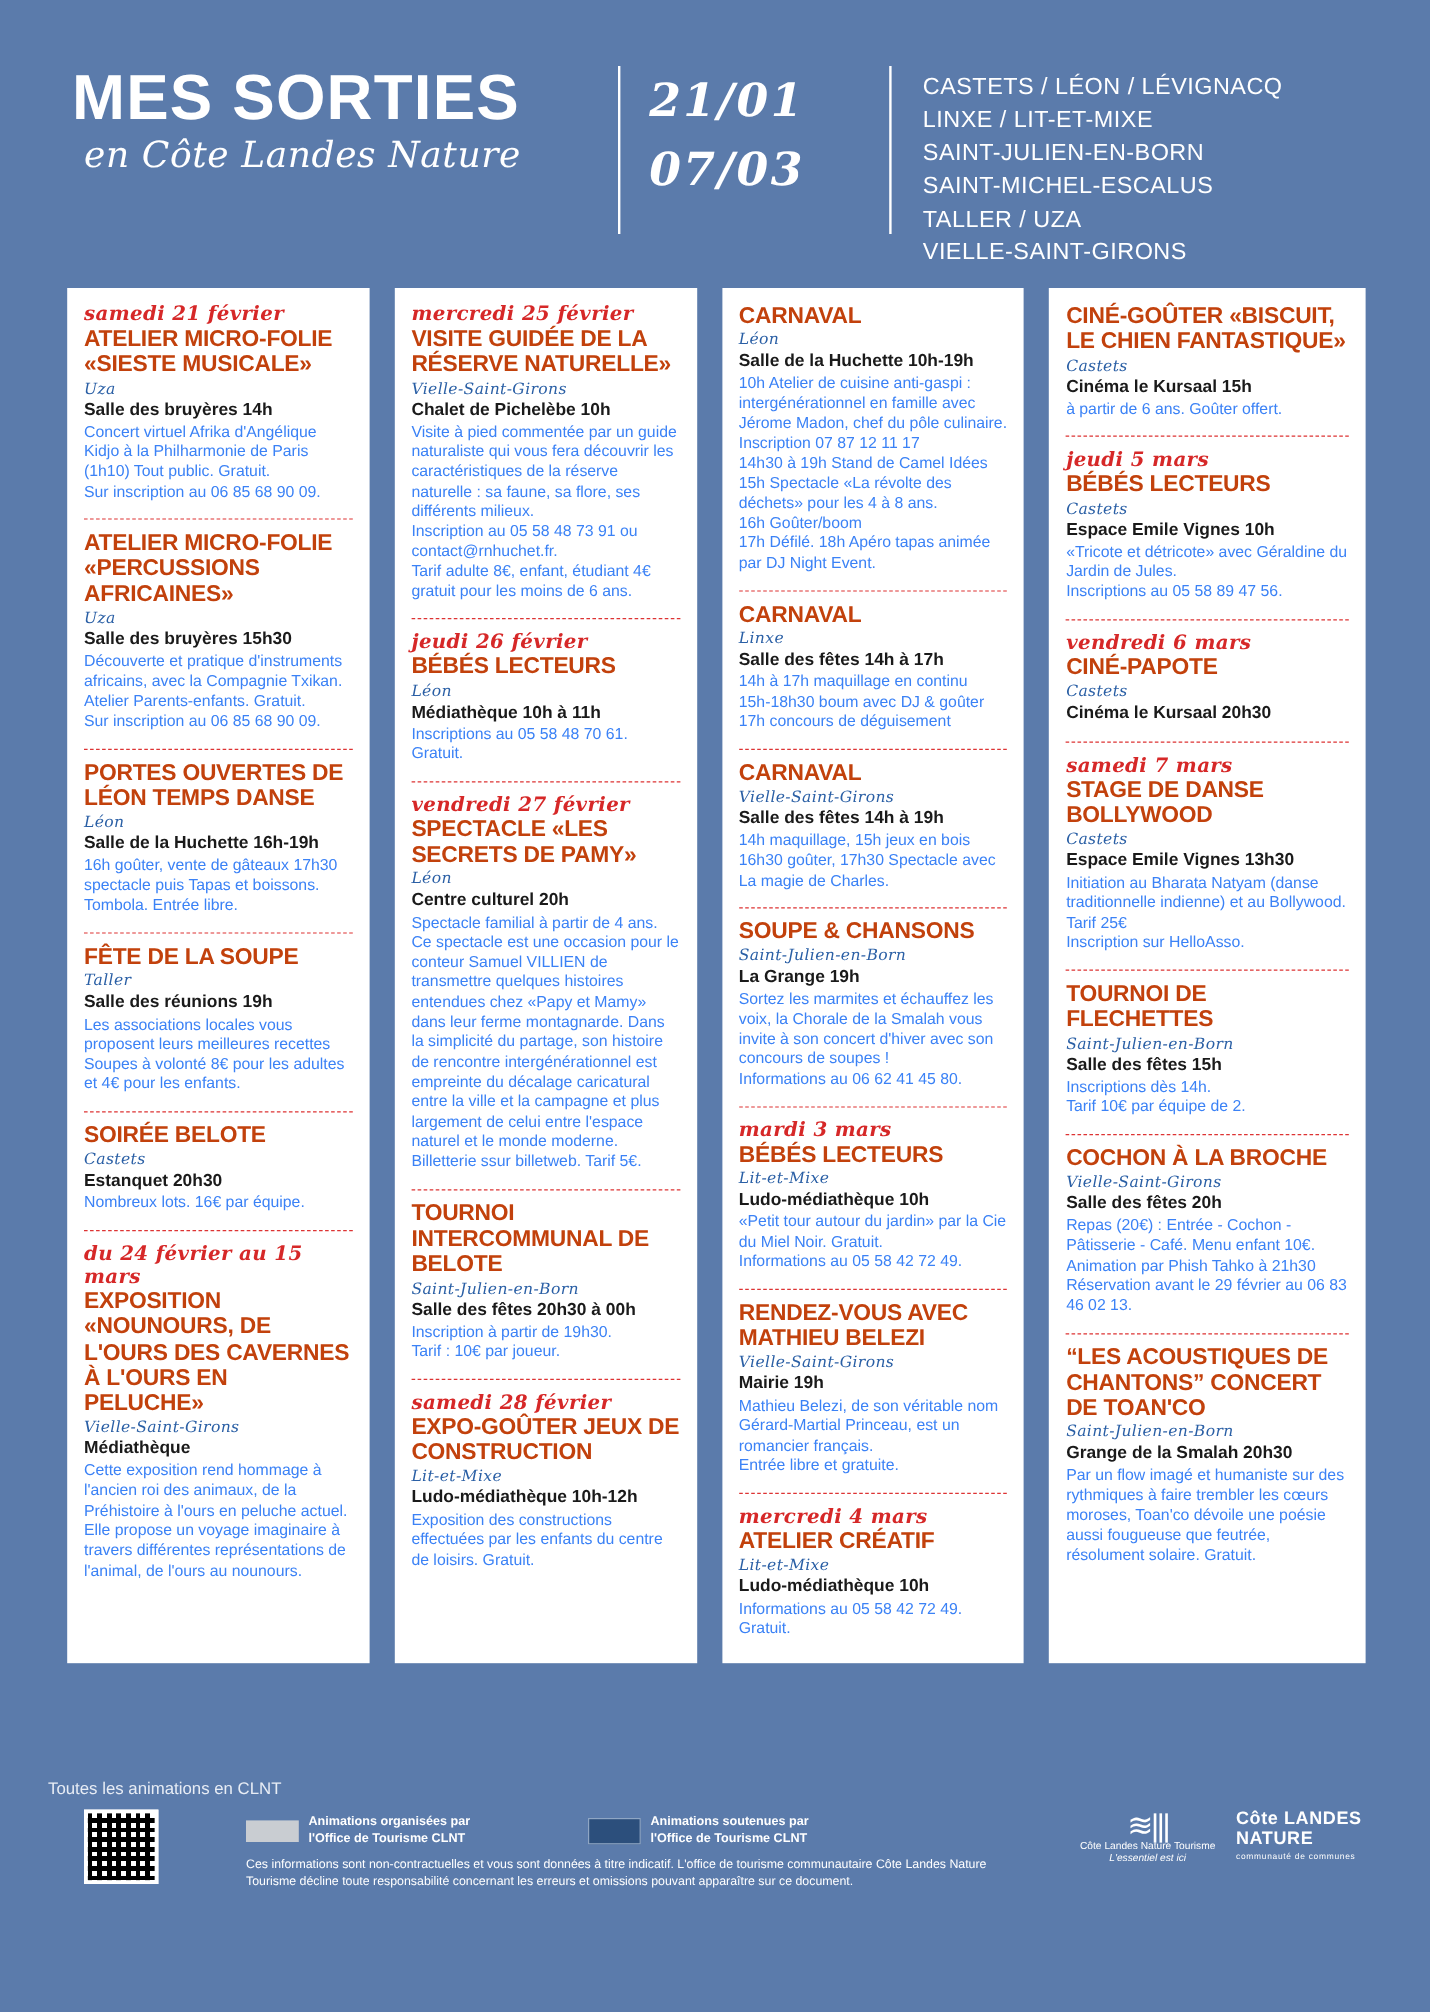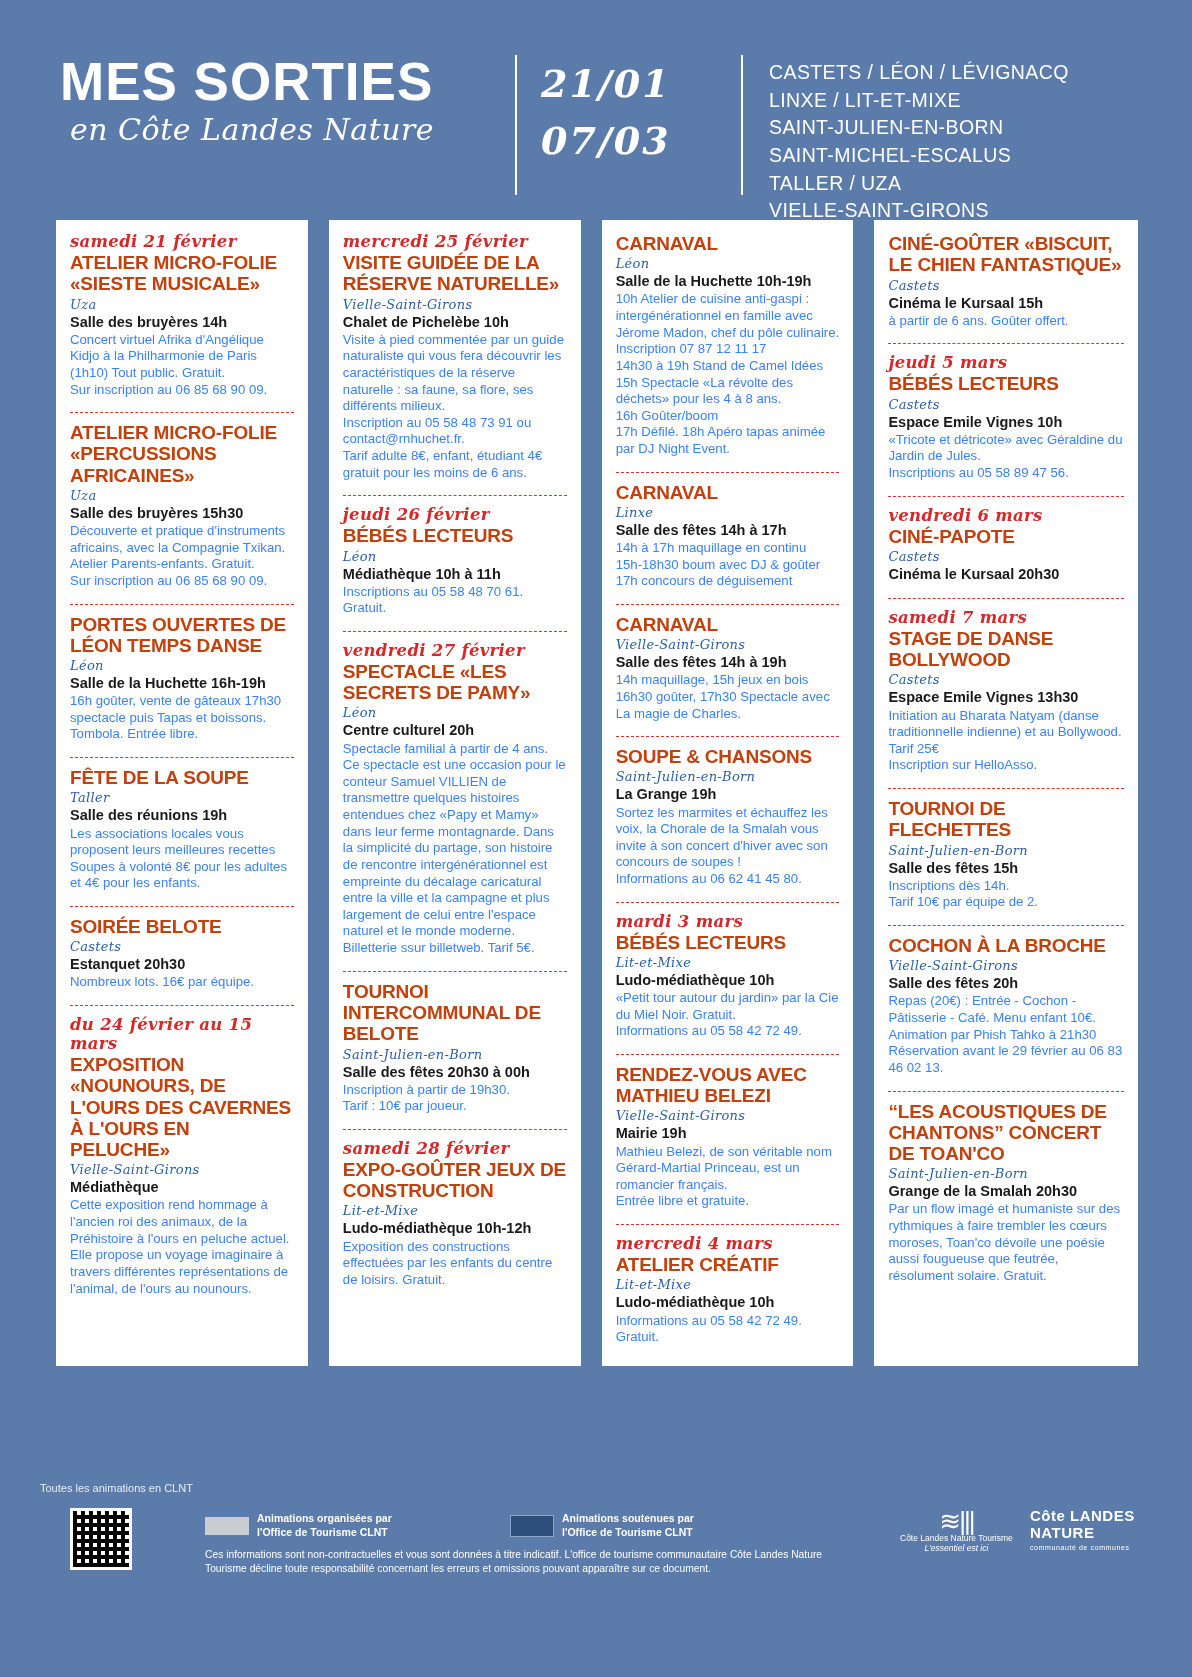--- a/index.html
+++ b/index.html
@@ -28,21 +28,21 @@
   .dates {
     width:200px; color:#fff;
     font-family:"DejaVu Serif", serif; font-style:italic; font-weight:bold;
     font-size:38px; line-height:1.5; letter-spacing:2px;
   }
   .head-divider2 { width:2px; background:#fff; height:140px; margin:0 26px 0 0; }
   .towns { color:#fff; font-size:19.5px; line-height:1.42; letter-spacing:0.4px; padding-top:4px; }
 
   
   .columns {
-    position:absolute; top:220px; left:56px; width:1082px;
+    position:absolute; top:240px; left:56px; width:1082px;
     display:flex; gap:12px;
   }
   .col {
     width:256px; background:#fff; padding:12px 14px 14px 14px;
     margin-right:9px;
   }
   .col:last-child { margin-right:0; }
   .col.wide { width:268px; }
 
   .entry { padding-bottom:6px; }
@@ -58,31 +58,31 @@
   }
   .place {
     font-family:"DejaVu Serif", serif; font-style:italic;
     color:#2a5fa5; font-size:13px; margin:2px 0 1px 0; letter-spacing:0.3px;
   }
   .venue { font-weight:bold; font-size:14.5px; line-height:1.25; margin:1px 0 1px 0; }
   .body { font-size:13.2px; line-height:1.26; color:#3b82f6; }
 
   
   .footer { position:absolute; left:0; top:1470px; width:1192px; height:207px; }
-  .foot-note { position:absolute; left:40px; top:12px; color:#e8edf5; font-size:11px; }
+  .foot-note { position:absolute; left:40px; top:12px; color:#e8edf5; font-size:14px; }
   .qr {
     position:absolute; left:70px; top:38px; width:62px; height:62px;
     background:
       repeating-linear-gradient(90deg,#000 0 4px,#fff 4px 8px),
       repeating-linear-gradient(0deg,#000 0 4px,#fff 4px 8px);
     background-blend-mode:multiply; background-color:#fff; border:3px solid #fff;
   }
   .foot-block { position:absolute; color:#fff; font-size:10.5px; line-height:1.3; }
   .fb1 { left:205px; top:42px; }
-  .fb2 { left:510px; top:42px; }
+  .fb2 { left:490px; top:42px; }
   .chip { display:inline-block; width:44px; height:18px; background:#c9cdd2; vertical-align:middle; margin-right:8px; }
   .chip2 { display:inline-block; width:44px; height:22px; background:#2c4f7c; vertical-align:middle; margin-right:8px;
            border:1px solid #8fa6c4; }
   .disclaimer { position:absolute; left:205px; top:78px; width:640px; color:#fff; font-size:10.3px; line-height:1.35; }
   .logo1 { position:absolute; left:900px; top:40px; color:#fff; text-align:center; font-size:8.5px; }
   .logo1 .wave { font-size:26px; line-height:0.9; letter-spacing:-2px; }
   .logo2 { position:absolute; left:1030px; top:38px; color:#fff; font-size:9px; line-height:1.1; }
   .logo2 .big { font-weight:bold; font-size:15px; letter-spacing:0.5px; }
   .logo2 .tiny { font-size:7px; letter-spacing:0.6px; margin-top:3px; }
 </style>

